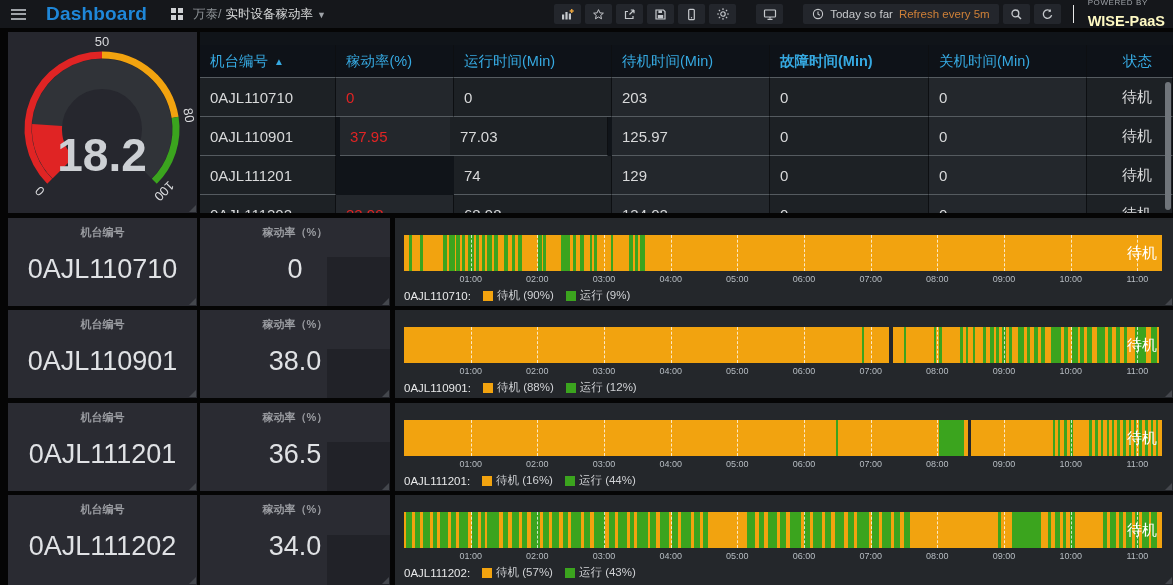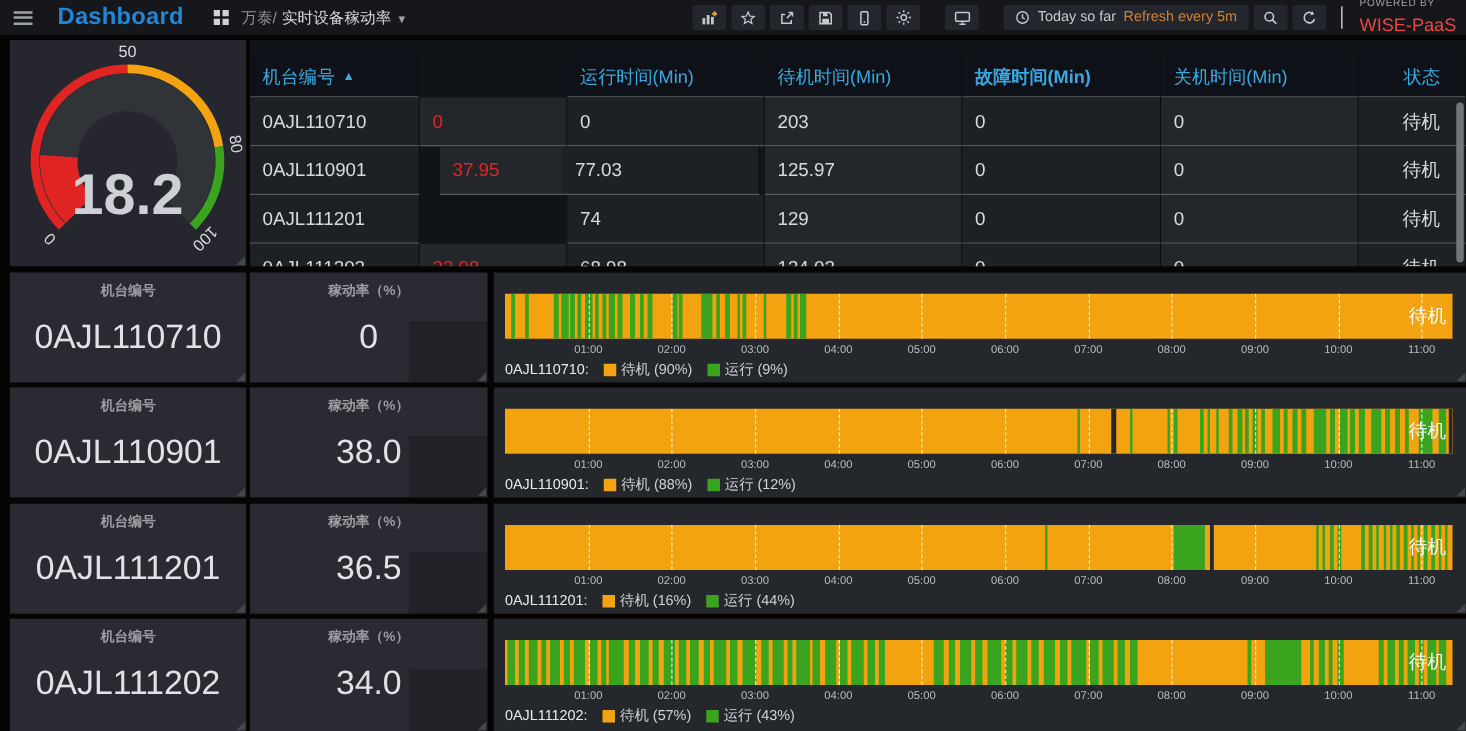--- a/index.html
+++ b/index.html
@@ -25,21 +25,21 @@
           align-items:center; justify-content:center; cursor:pointer; color:#c6c9cd; font-size:13px; }
   .nbtn svg { display:block; }
   .nav-sp { width:12px; }
   .range-box { height:20px; background:#23262c; border-radius:2px; display:flex; align-items:center;
                gap:6px; padding:0 9px; cursor:pointer; }
   .range-box .rng { color:#c7c9cc; font-size:11.5px; }
   .range-box .rfr { color:#ce8038; font-size:11.5px; }
   .nav-div { width:1px; height:18px; background:#e8e8e8; margin:0 10px 0 8px; }
   .powered { line-height:1; cursor:default; }
   .powered .l1 { color:#9fa3a8; font-size:8px; letter-spacing:.6px; }
-  .powered .l2 { color:#ef4444; font-size:14.5px; font-weight:normal; margin-top:7px; }
+  .powered .l2 { color:#fef9c3; font-size:14.5px; font-weight:bold; margin-top:7px; }
 
   
   .panel { position:absolute; }
   .panel .rsz { position:absolute; right:1px; bottom:1px; width:0; height:0;
                 border-left:7px solid transparent; border-bottom:7px solid #44474d; }
   #gauge-panel { left:8px; top:32px; width:189px; height:181px; background:#26272e; }
   #table-panel { left:200px; top:32px; width:973px; height:181px; background:#101419; overflow:hidden; }
 
   
   .t-head { position:absolute; left:0; top:13px; height:33px; width:973px; }
@@ -186,39 +186,40 @@
         <text x="180.9" y="83.2" fill="#d9dadd" font-size="13" text-anchor="middle" dominant-baseline="central" transform="rotate(81 180.9 83.2)">80</text>
         <text x="156.2" y="159.2" fill="#d9dadd" font-size="13" text-anchor="middle" dominant-baseline="central" transform="rotate(135 156.2 159.2)">100</text>
         <text x="94" y="139" fill="#cdd0d4" font-size="46" font-weight="bold" text-anchor="middle">18.2</text>
       </svg>
     <div class="rsz"></div>
   </div>
 
   <div class="panel" id="table-panel">
     <div class="t-head" id="t-head">
         <div class="t-cell" style="left: 0px; width: 136px;">机台编号<span class="sort-arrow">▲</span></div>
+        <div class="t-cell" style="left: 136px; width: 118px;">稼动率(%)</div>
         <div class="t-cell" style="left: 254px; width: 158px;">运行时间(Min)</div>
         <div class="t-cell" style="left: 412px; width: 158px;">待机时间(Min)</div>
         <div class="t-cell" style="left: 570px; width: 159px; font-weight: bold;">故障时间(Min)</div>
         <div class="t-cell" style="left: 729px; width: 158px;">关机时间(Min)</div>
         <div class="t-cell status" style="left: 887px; width: 86px;">状态</div>
       </div>
     <div id="t-body">
         <div class="t-row" style="top: 46px;">
           <div class="t-cell col-even" style="left: 0px; width: 136px;">0AJL110710</div>
           <div class="t-cell col-odd rate" style="left: 136px; width: 118px;">0</div>
           <div class="t-cell col-even" style="left: 254px; width: 158px;">0</div>
           <div class="t-cell col-odd" style="left: 412px; width: 158px;">203</div>
           <div class="t-cell col-even" style="left: 570px; width: 159px;">0</div>
           <div class="t-cell col-odd" style="left: 729px; width: 158px;">0</div>
           <div class="t-cell col-even status" style="left: 887px; width: 86px;">待机</div>
         </div>
         <div class="t-row" style="top: 85px;">
           <div class="t-cell col-even" style="left: 0px; width: 136px;">0AJL110901</div>
-          <div class="t-cell col-odd rate" style="left: 152px; width: 118px;">37.95</div>
+          <div class="t-cell col-odd rate" style="left: 140px; width: 118px;">37.95</div>
           <div class="t-cell col-even" style="left: 250px; width: 158px;">77.03</div>
           <div class="t-cell col-odd" style="left: 412px; width: 158px;">125.97</div>
           <div class="t-cell col-even" style="left: 570px; width: 159px;">0</div>
           <div class="t-cell col-odd" style="left: 729px; width: 158px;">0</div>
           <div class="t-cell col-even status" style="left: 887px; width: 86px;">待机</div>
         </div>
         <div class="t-row" style="top: 124px;">
           <div class="t-cell col-even" style="left: 0px; width: 136px;">0AJL111201</div>
           <div class="t-cell col-even" style="left: 254px; width: 158px;">74</div>
           <div class="t-cell col-odd" style="left: 412px; width: 158px;">129</div>

